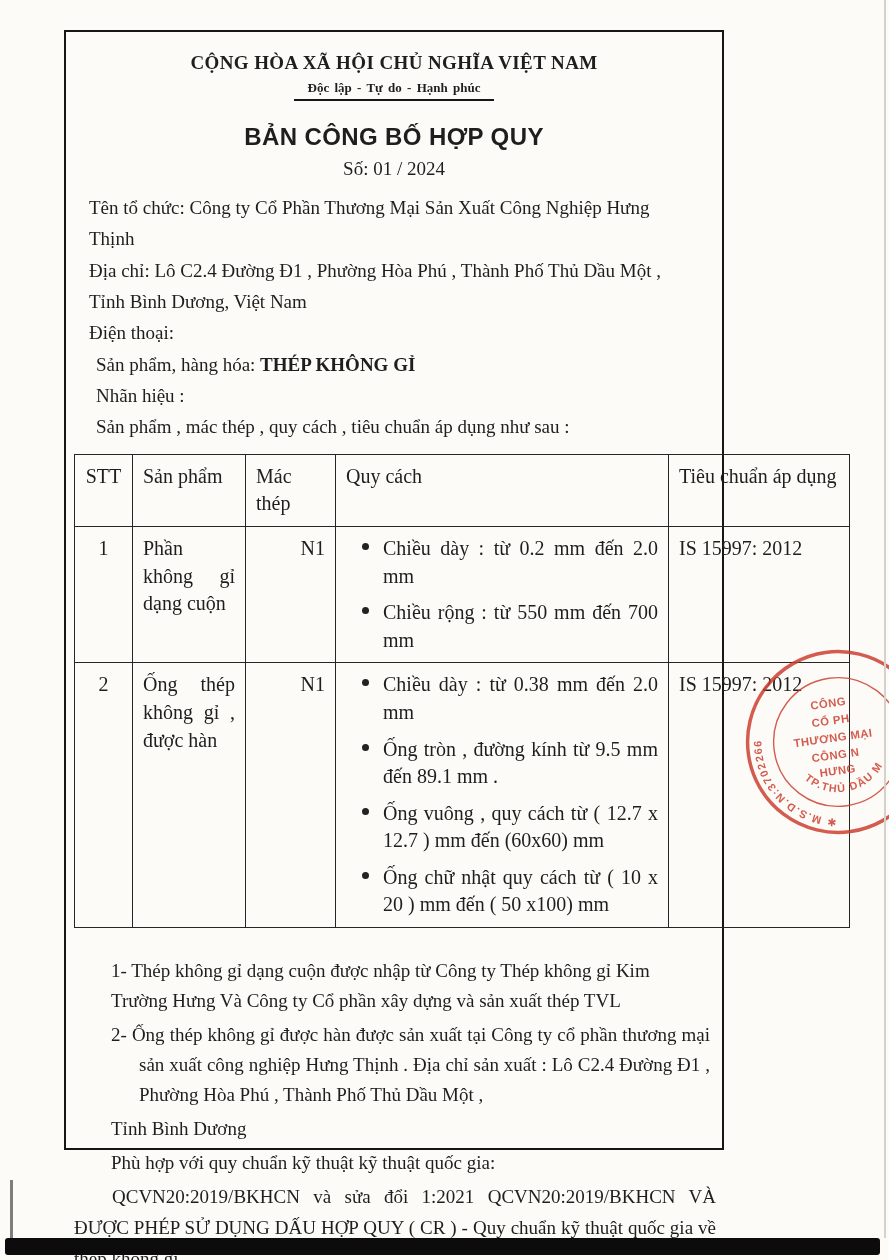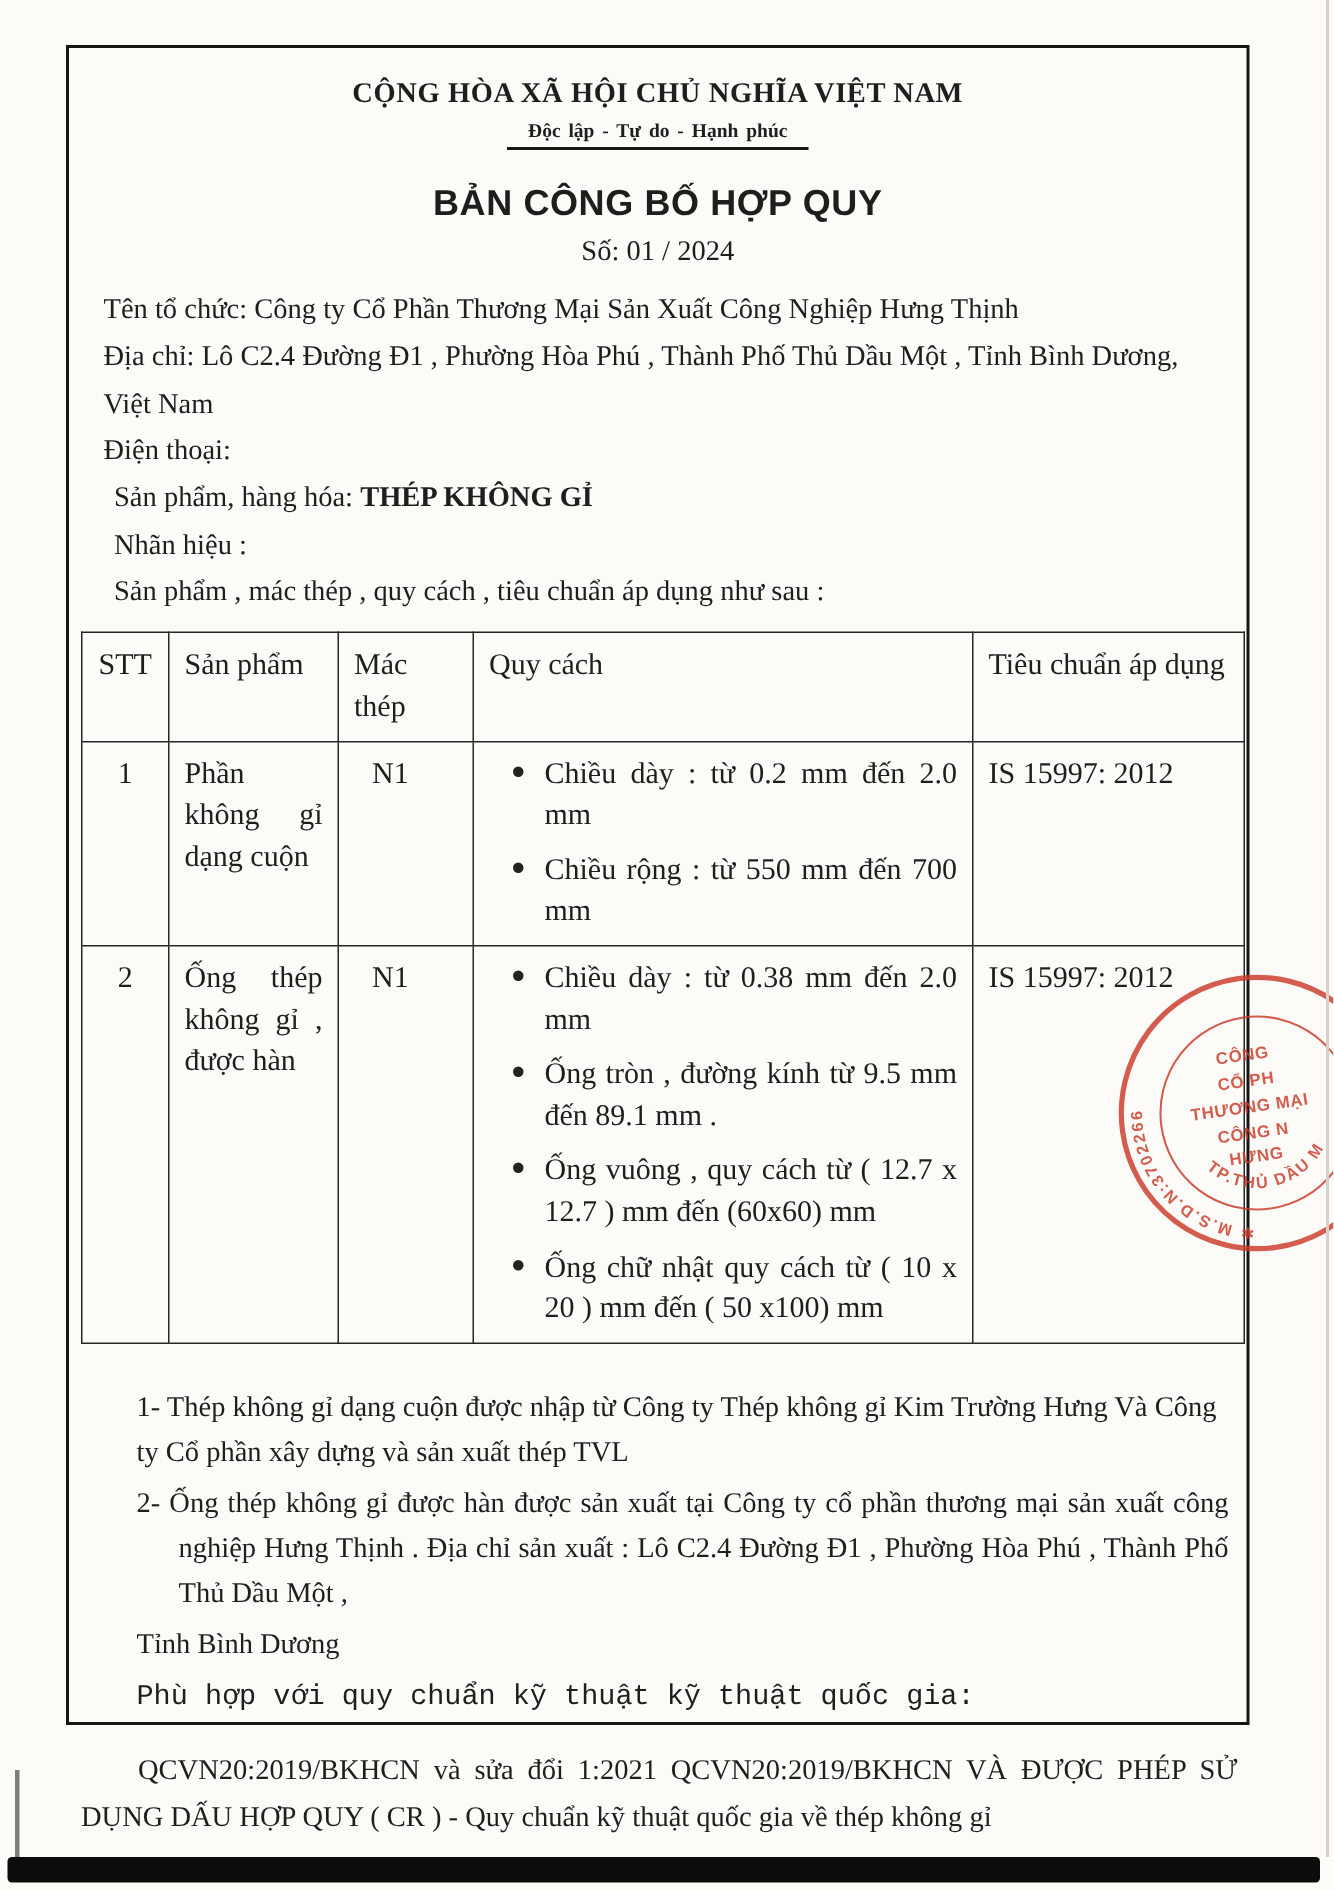--- a/index.html
+++ b/index.html
@@ -10,23 +10,23 @@
     position: relative;
     width: 889px;
     height: 1260px;
     background: #fcfbf7;
     color: #1e1e1e;
     overflow: hidden;
   }
 
   .frame {
     position: absolute;
-    left: 44px;
+    left: 64px;
     top: 30px;
-    width: 789px;
+    width: 660px;
     height: 1120px;
     border: 2px solid #161616;
     padding-top: 20px;
   }
 
   .nat-title {
     text-align: center;
     font-weight: bold;
     font-size: 19px;
     letter-spacing: 0.4px;
@@ -78,21 +78,21 @@
     font-weight: normal;
     text-align: left;
     line-height: 1.38;
   }
   .spec-table col.c-stt { width: 58px; }
   .spec-table col.c-prod { width: 113px; }
   .spec-table col.c-grade { width: 90px; }
   .spec-table col.c-spec { width: 333px; }
   .spec-table col.c-std { width: 181px; }
   .spec-table th.th-stt, .spec-table td.td-stt { text-align: center; }
-  .spec-table td.td-grade { padding-left: 22px; }
+  .spec-table td.td-grade { padding-left: 22px; text-align: right; }
   .spec-table td.td-prod { text-align: justify; }
   .spec-table td.td-spec { padding-left: 24px; }
 
   .spec-item { display: flex; margin-bottom: 9px; }
   .spec-item:last-child { margin-bottom: 0; }
   .bullet {
     flex: 0 0 auto;
     width: 7px; height: 7px;
     border-radius: 50%;
     background: #222;
@@ -101,21 +101,21 @@
   .spec-text { flex: 1 1 auto; text-align: justify; }
 
   .notes {
     margin: 28px 12px 0 45px;
     font-size: 19px;
     line-height: 1.58;
   }
   .note { margin-bottom: 4px; }
   .note.hanging { padding-left: 28px; text-indent: -28px; text-align: justify; }
   .province { margin: 2px 0 4px 0; }
-  .conform-intro { margin-bottom: 20px; font-family: Liberation Mono, monospace; }
+  .conform-intro { margin-bottom: 4px; }
 
   .conform-body {
     margin: 2px 6px 0 8px;
     font-size: 19px;
     line-height: 1.62;
     text-align: justify;
     text-indent: 38px;
   }
 
   

